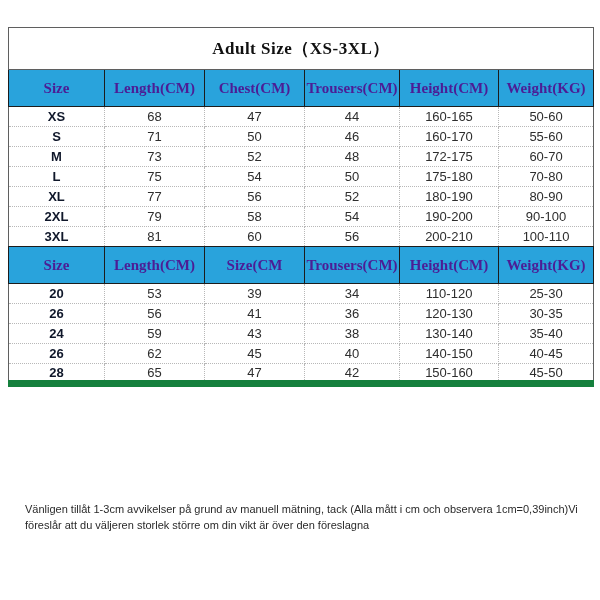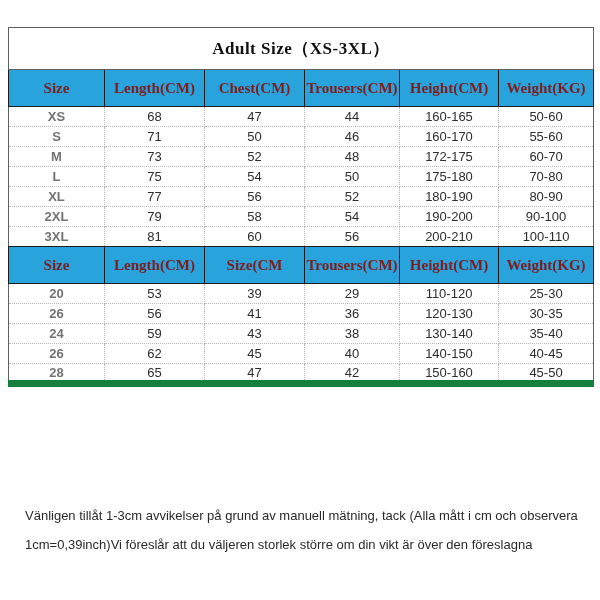--- a/index.html
+++ b/index.html
@@ -11,33 +11,33 @@
 
   td.title-cell {
     height:42px; text-align:center; vertical-align:middle;
     font-family:"Liberation Serif", serif; font-weight:bold; font-size:17px; color:#101010;
     border:1px solid #5f5f5f; background:#ffffff; letter-spacing:0.5px;
   }
   th.col-header {
     height:37px; text-align:center; vertical-align:middle;
     background:var(--header-bg, #29A3DC);
     border:1px solid #1c1c1c;
-    font-family:"Liberation Serif", serif; font-weight:bold; font-size:15px; color:#7f1d1d;
+    font-family:"Liberation Serif", serif; font-weight:bold; font-size:15px; color:#4c1d95;
   }
   td.cell {
     height:20px; text-align:center; vertical-align:middle;
     font-size:13px; color:#2d2d2d; background:#fff;
     border:1px dotted #b8b8b8;
   }
-  td.size-cell { font-weight:bold; color:#737373; }
+  td.size-cell { font-weight:bold; color:#0f172a; }
   tr.data-row:last-child td { border-bottom:7px solid #15803d; }
 
   .footer-note {
     position:absolute; left:25px; top:501px; width:556px;
-    font-size:13px; line-height:29px; color:#2a2a2a;
+    font-size:11px; line-height:16px; color:#2a2a2a;
     font-family:"Liberation Sans", sans-serif;
   }
 </style>
 </head>
 <body>
 
 <div class="sheet">
   <div class="chart-wrap">
     <table class="size-chart">
       <colgroup>
@@ -123,21 +123,21 @@
         <th class="col-header">Length(CM)</th>
         <th class="col-header">Size(CM</th>
         <th class="col-header">Trousers(CM)</th>
         <th class="col-header">Height(CM)</th>
         <th class="col-header">Weight(KG)</th>
       </tr>
       <tr class="data-row">
         <td class="cell size-cell">20</td>
         <td class="cell">53</td>
         <td class="cell">39</td>
-        <td class="cell">29</td>
+        <td class="cell">34</td>
         <td class="cell">110-120</td>
         <td class="cell">25-30</td>
       </tr>
       <tr class="data-row">
         <td class="cell size-cell">26</td>
         <td class="cell">56</td>
         <td class="cell">41</td>
         <td class="cell">36</td>
         <td class="cell">120-130</td>
         <td class="cell">30-35</td>

